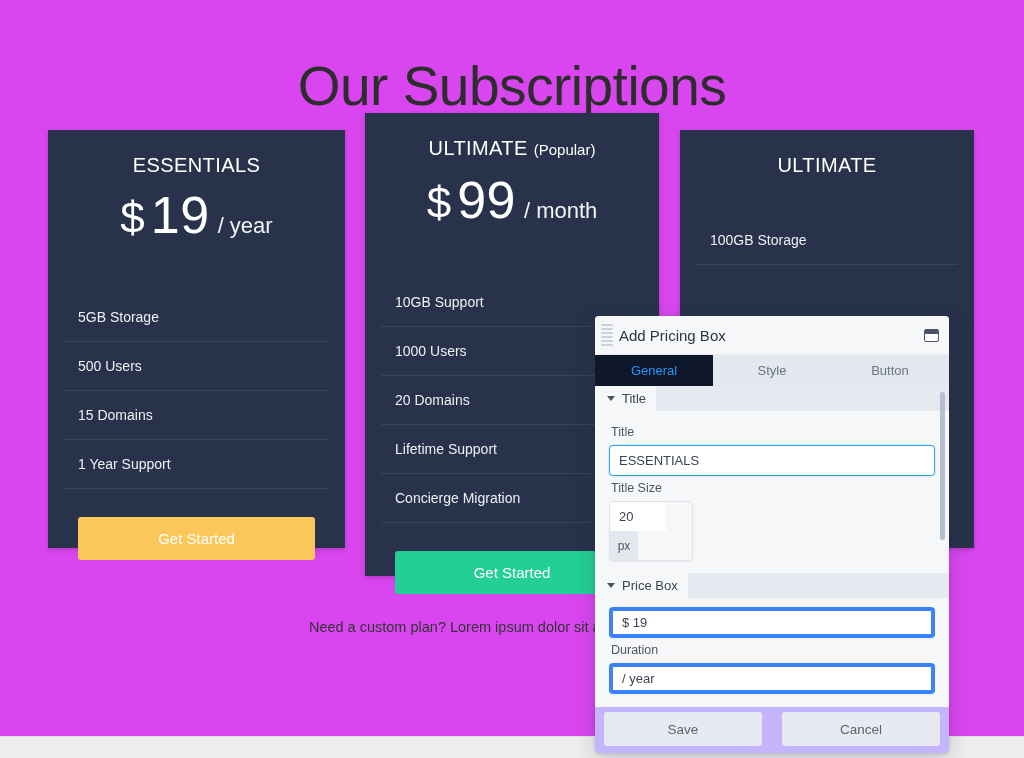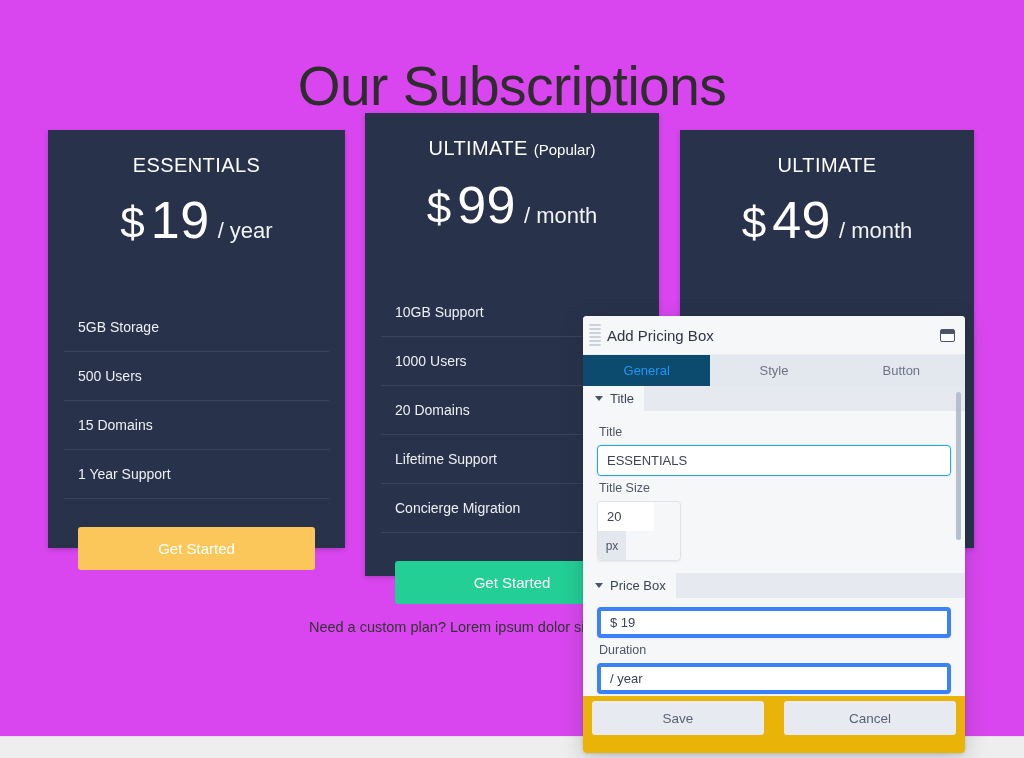--- a/index.html
+++ b/index.html
@@ -77,21 +77,21 @@
     line-height: 26px;
   }
   .plan-title .popular {
     font-size: 15px;
     letter-spacing: 0;
   }
 
   .price-row {
     text-align: center;
     margin: 10px 0 0 0;
-    line-height: 65px;
+    line-height: 54px;
     white-space: nowrap;
   }
   .price-currency {
     font-size: 44px;
     font-weight: 300;
   }
   .price-amount {
     font-size: 52px;
     font-weight: 300;
     letter-spacing: .5px;
@@ -145,22 +145,22 @@
   }
   #custom-plan .link {
     font-weight: bold;
     text-decoration: underline;
     color: #222222;
   }
 
   
   #modal {
     position: absolute;
-    left: 583px; top: 316px;
-    width: 382px; height: 437px;
+    left: 595px; top: 316px;
+    width: 354px; height: 437px;
     background: #f7f8fa;
     border-radius: 4px;
     box-shadow: 0 6px 22px rgba(30,40,60,.22), 0 1px 3px rgba(0,0,0,.12);
     overflow: hidden;
     display: flex;
     flex-direction: column;
     font-size: 13px;
     color: #3b4355;
   }
 
@@ -212,21 +212,21 @@
   }
   .modal-tabs .tab {
     flex: 1;
     display: flex;
     align-items: center;
     justify-content: center;
     cursor: pointer;
     color: #6b7486;
   }
   .modal-tabs .tab.active {
-    background: #0c4a6e;
+    background: #0f172a;
     color: #2196f3;
   }
 
   .modal-body {
     flex: 1 1 auto;
     position: relative;
     overflow: hidden;
     background: #f6f7f9;
   }
 
@@ -323,23 +323,23 @@
     width: 5px; height: 148px;
     background: #b6bfce;
     border-radius: 3px;
   }
 
   .modal-footer {
     flex: 0 0 34px;
     height: 34px;
     display: flex;
     gap: 20px;
-    padding: 5px 9px 18px 9px;
+    padding: 5px 9px 7px 9px;
     box-sizing: content-box;
-    background: #eab308;
+    background: #c4b5fd;
   }
   .footer-btn {
     flex: 1;
     border: 0;
     border-radius: 3px;
     background: #e7eaf0;
     color: #5a6377;
     font-family: inherit;
     font-size: 13.5px;
     cursor: pointer;
@@ -382,23 +382,20 @@
       <li>20 Domains</li>
       <li>Lifetime Support</li>
       <li>Concierge Migration</li>
     </ul>
     <button class="cta cta-green">Get Started</button>
   </div>
 
   <div class="card card-premium">
     <div class="plan-title">
       <span>ULTIMATE</span>
-    </div>
-    <div class="price-row">
-      <span class="price-currency">$</span><span class="price-amount">49</span><span class="price-duration">/ month</span>
     </div>
     <ul class="features">
       <li>100GB Storage</li>
     </ul>
   </div>
 
   <div id="custom-plan">
     <span>Need a custom plan? Lorem ipsum dolor sit amet, </span><span class="link">get in touch</span>
   </div>
 

